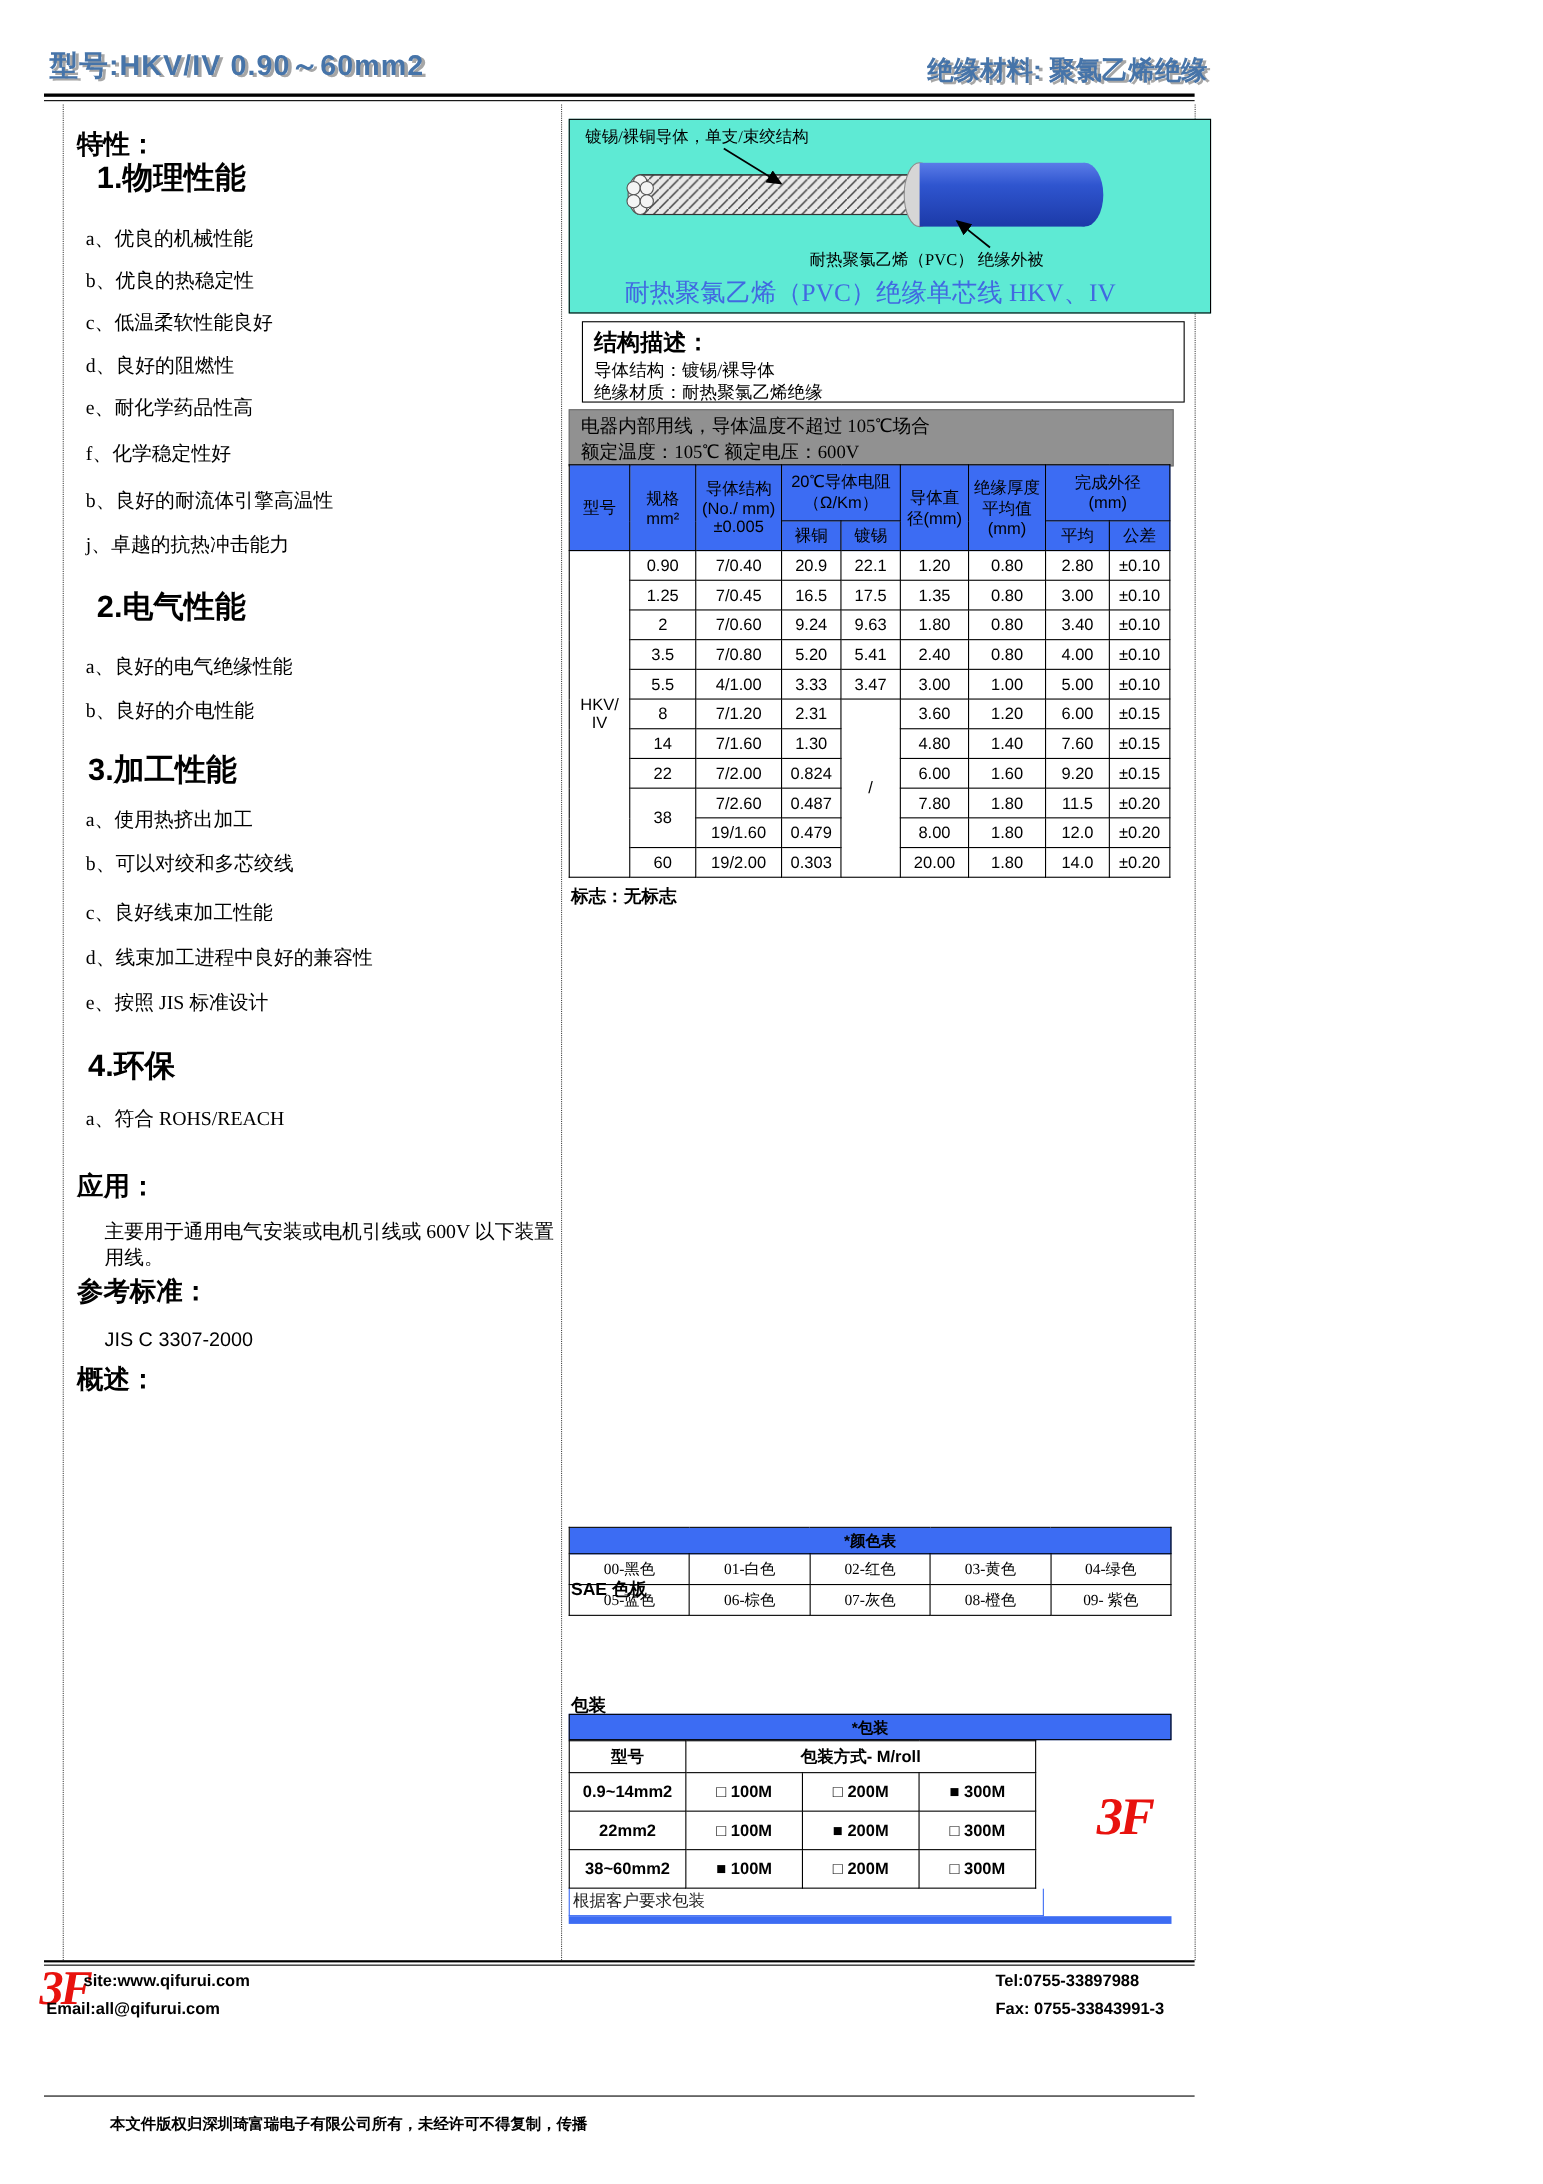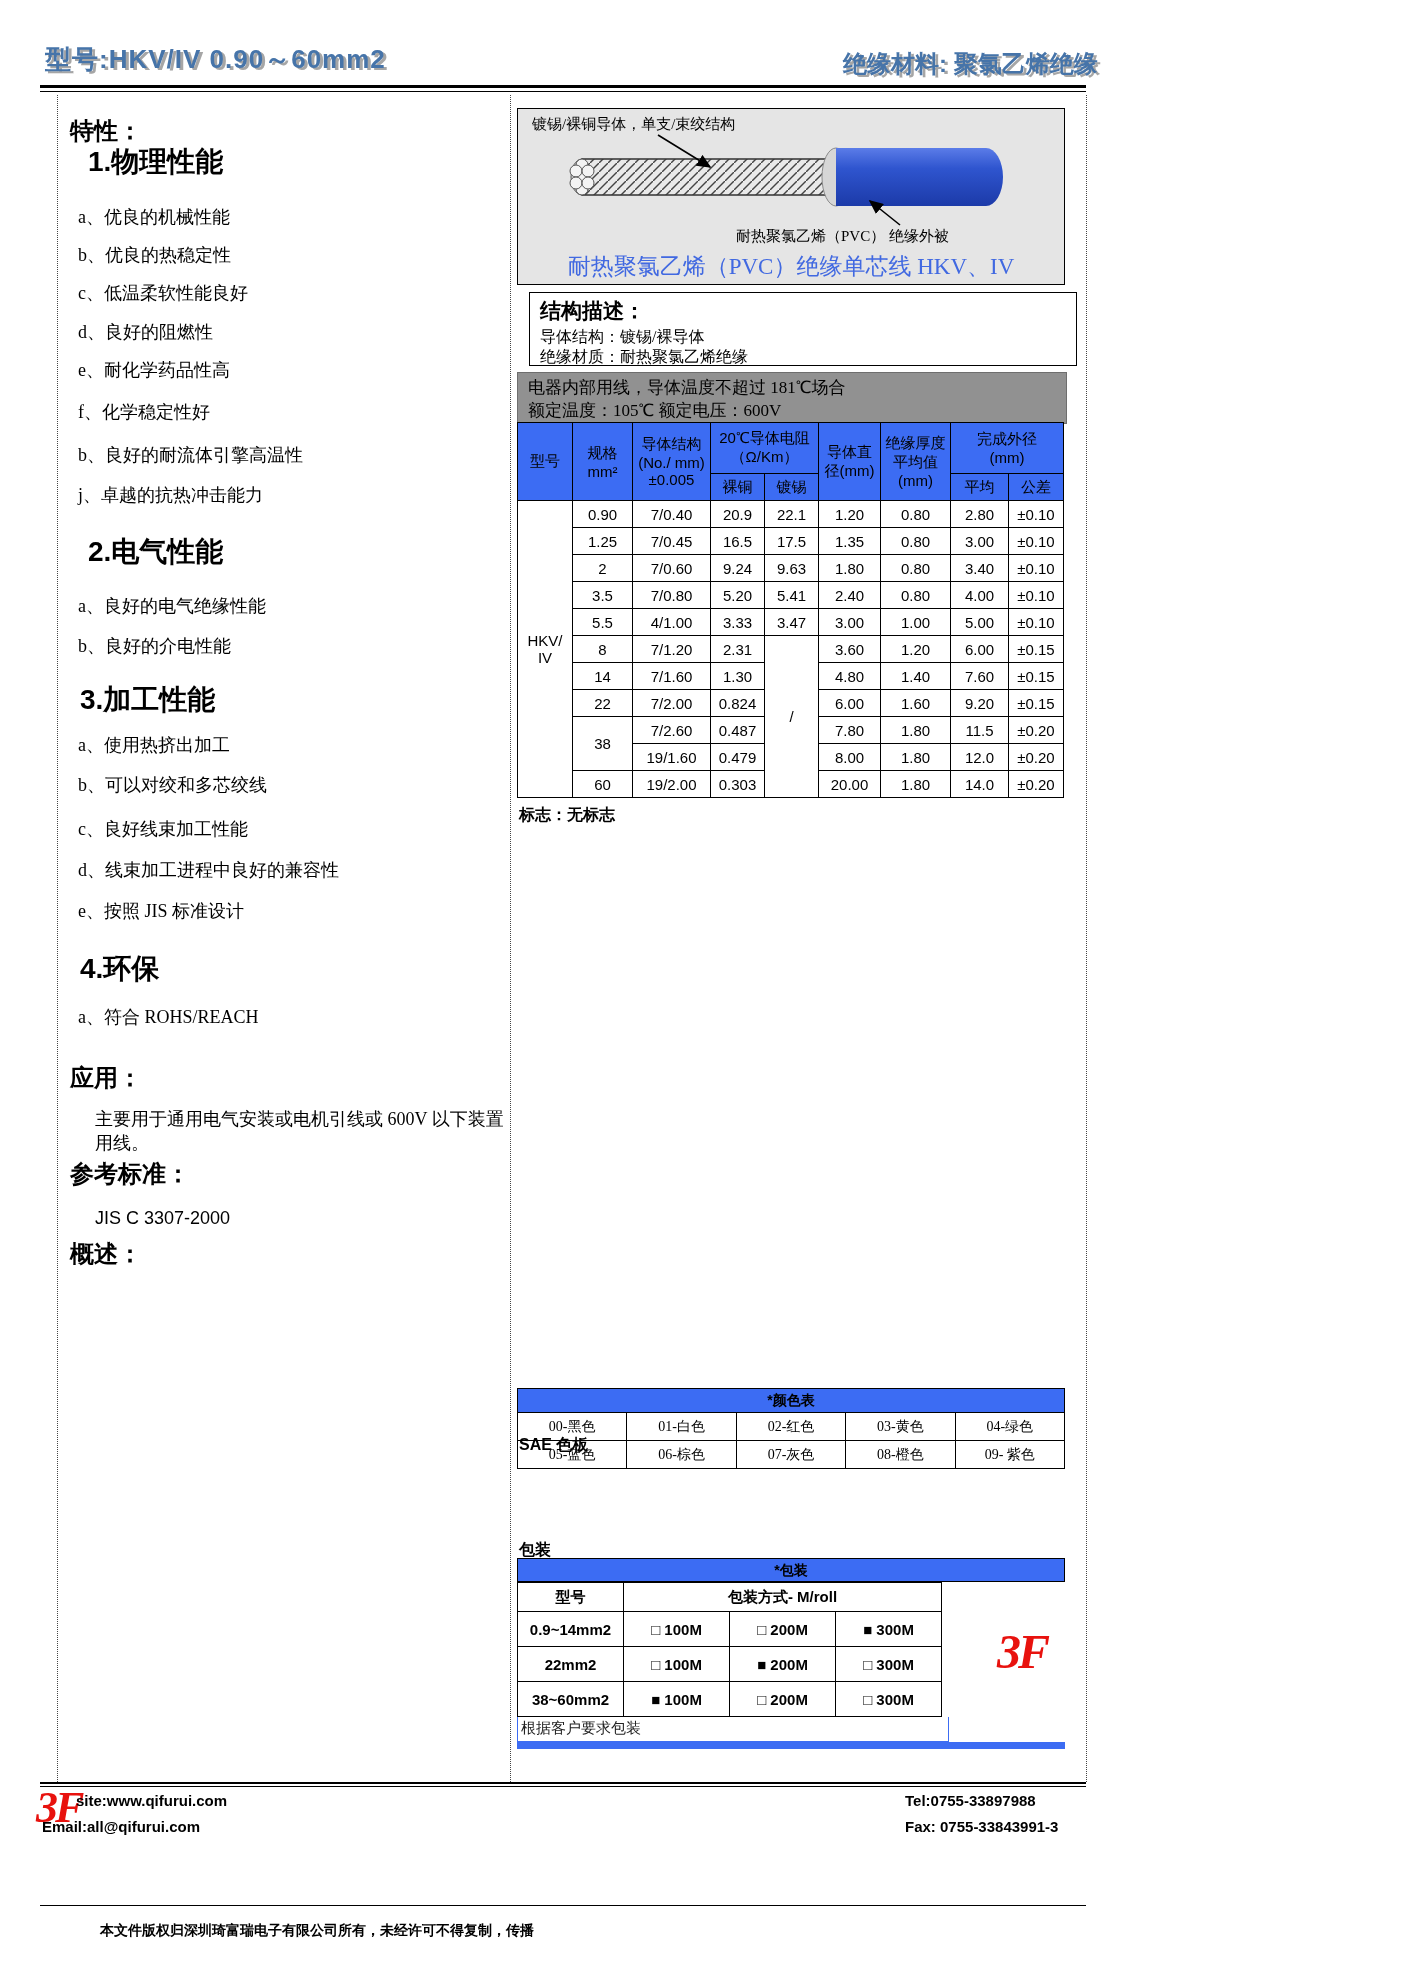--- a/index.html
+++ b/index.html
@@ -26,21 +26,21 @@
   .left-col{left:70px;top:100px;width:432px;height:1660px;}
   .lc-title{left:0;font-size:24px;font-weight:bold;}
   .lc-h{left:18px;font-size:28px;font-weight:bold;}
   .lc-item{left:8px;font-size:18px;font-family:"Liberation Serif",serif;}
   .lc-big{left:0;font-size:24px;font-weight:bold;}
   .lc-text{left:25px;font-size:18px;font-family:"Liberation Serif",serif;}
 
   
   .right-col{left:517px;top:100px;width:548px;height:1660px;}
 
-  .diagram-box{top:8px;left:0;width:546px;height:175px;border:1px solid #000;background:#e5e5e5;}
+  .diagram-box{top:8px;left:0;width:546px;height:175px;border:1px solid #000;background:#5eead4;padding-left:36px;}
   .lbl-conductor{left:14px;top:6px;font-size:15px;font-family:"Liberation Serif",serif;}
   .lbl-insulation{left:218px;top:118px;font-size:15px;font-family:"Liberation Serif",serif;}
   .product-title{left:0;bottom:2px;width:546px;text-align:center;
     font-size:23px;color:#4169E1;font-family:"Liberation Serif",serif;}
 
   .structure-box{top:192px;left:0;width:546px;height:72px;border:1px solid #000;margin-left:12px;}
   .structure-h{left:10px;top:4px;font-size:21px;font-weight:bold;}
   .structure-l1{left:10px;top:34px;font-size:16px;}
   .structure-l2{left:10px;top:54px;font-size:16px;}
 
@@ -183,21 +183,21 @@
     <div class="abs product-title">耐热聚氯乙烯（PVC）绝缘单芯线  HKV、IV</div>
   </div>
 
   <div class="abs structure-box">
     <div class="abs structure-h">结构描述：</div>
     <div class="abs structure-l1 serif">导体结构：镀锡/裸导体</div>
     <div class="abs structure-l2 serif">绝缘材质：耐热聚氯乙烯绝缘</div>
   </div>
 
   <div class="abs gray-box">
-    <div>电器内部用线，导体温度不超过  181℃场合</div>
+    <div>电器内部用线，导体温度不超过  105℃场合</div>
     <div>额定温度：105℃  额定电压：600V</div>
   </div>
 
   <table class="abs spec-table">
     <colgroup>
       <col style="width:55px">
         <col style="width:60px">
         <col style="width:78px">
       <col style="width:54px">
         <col style="width:54px">

